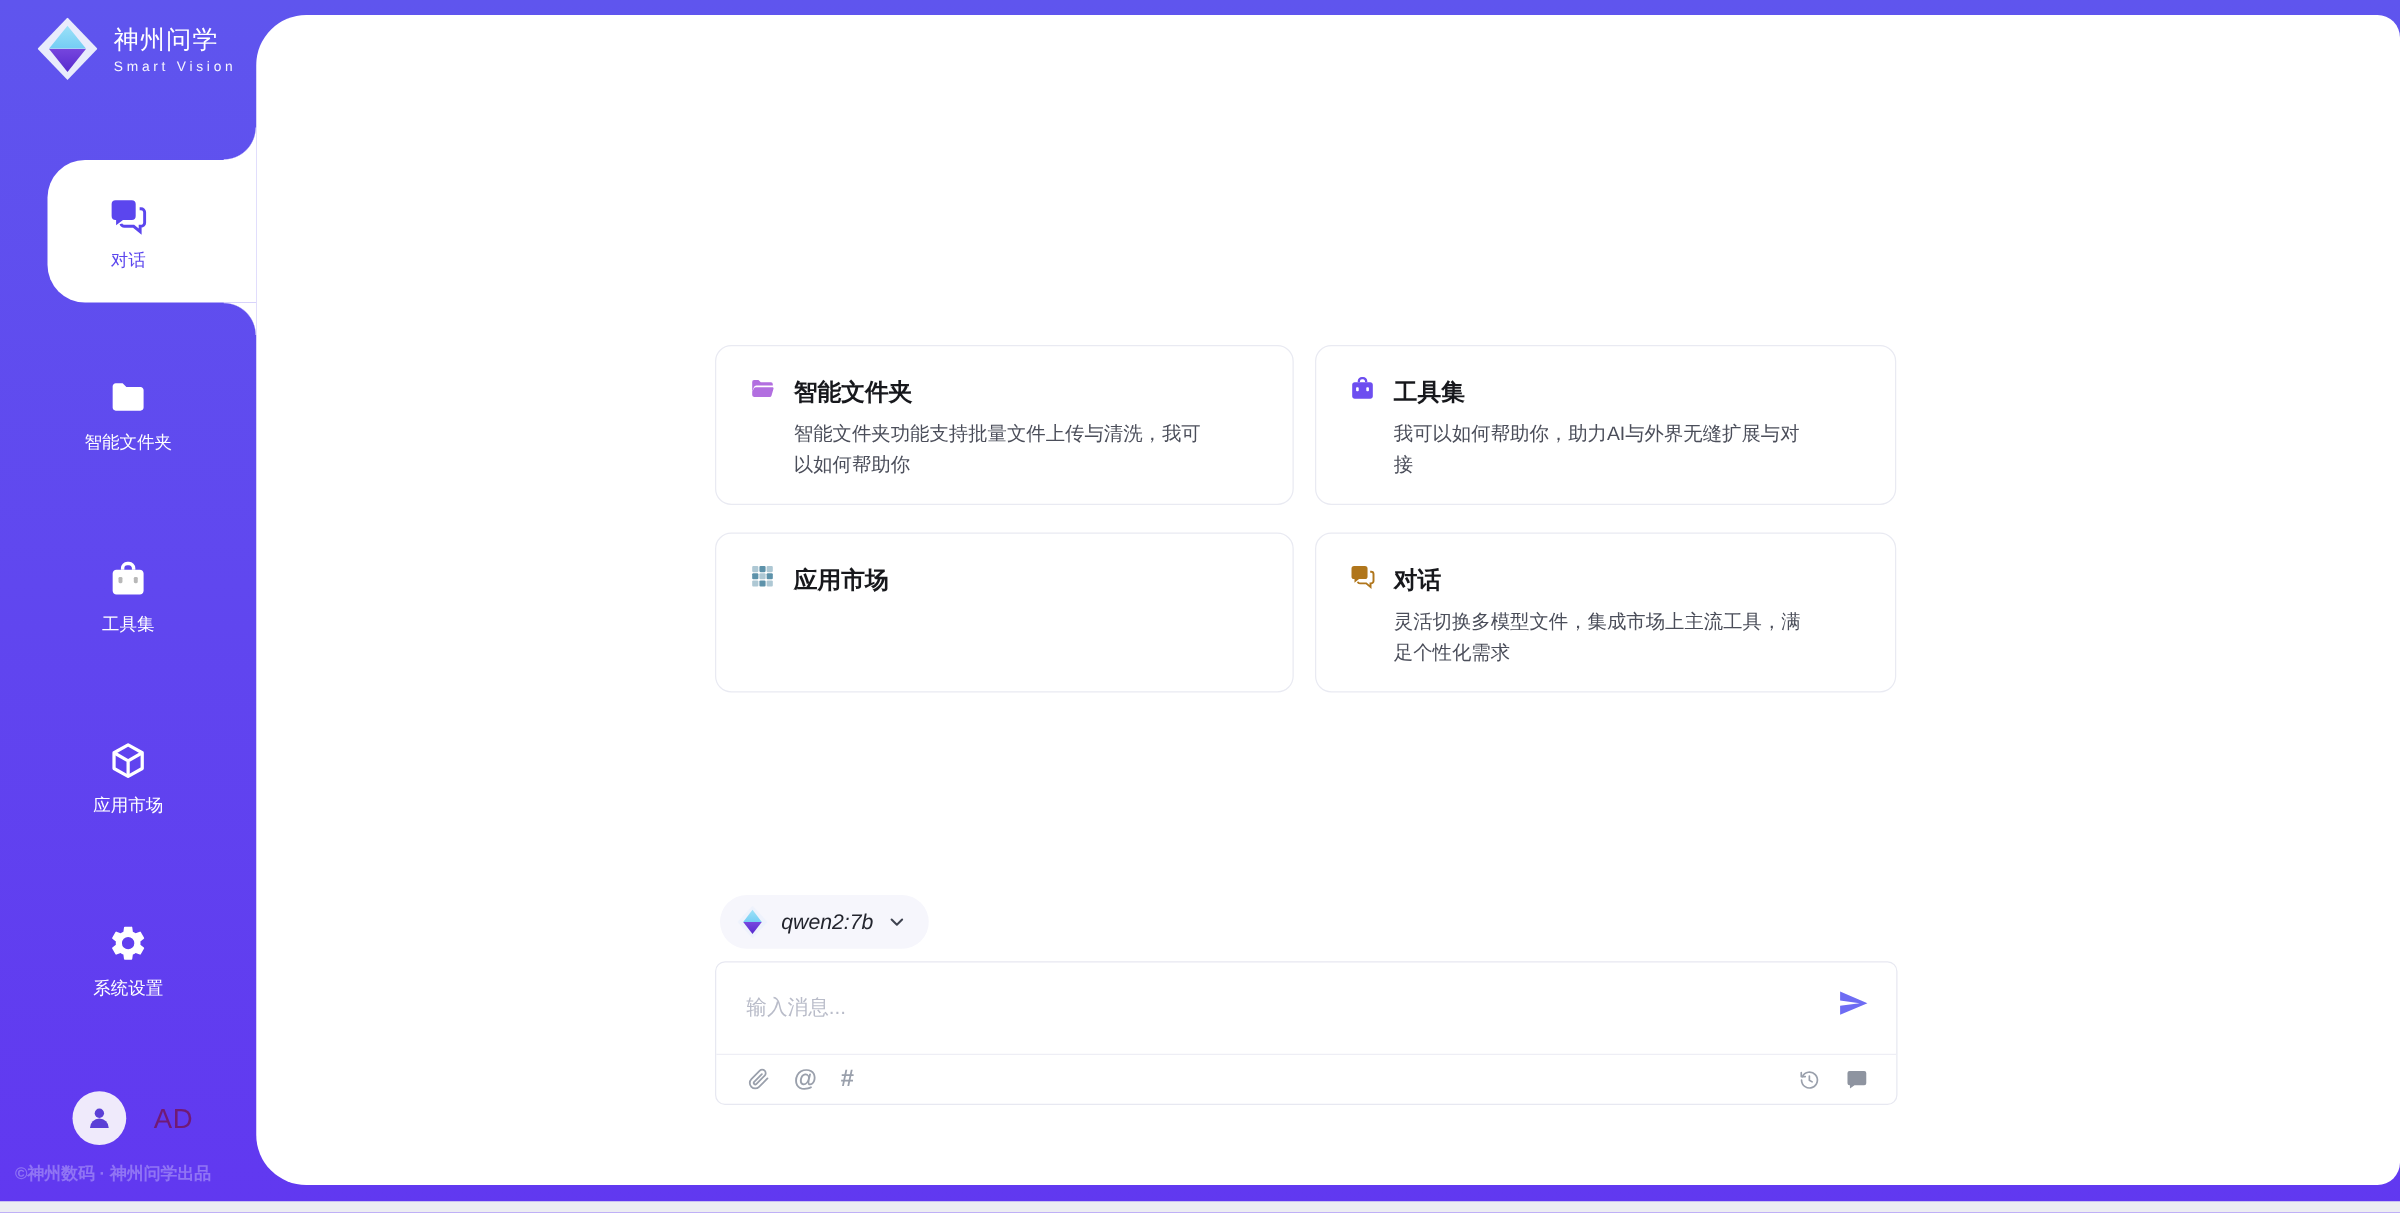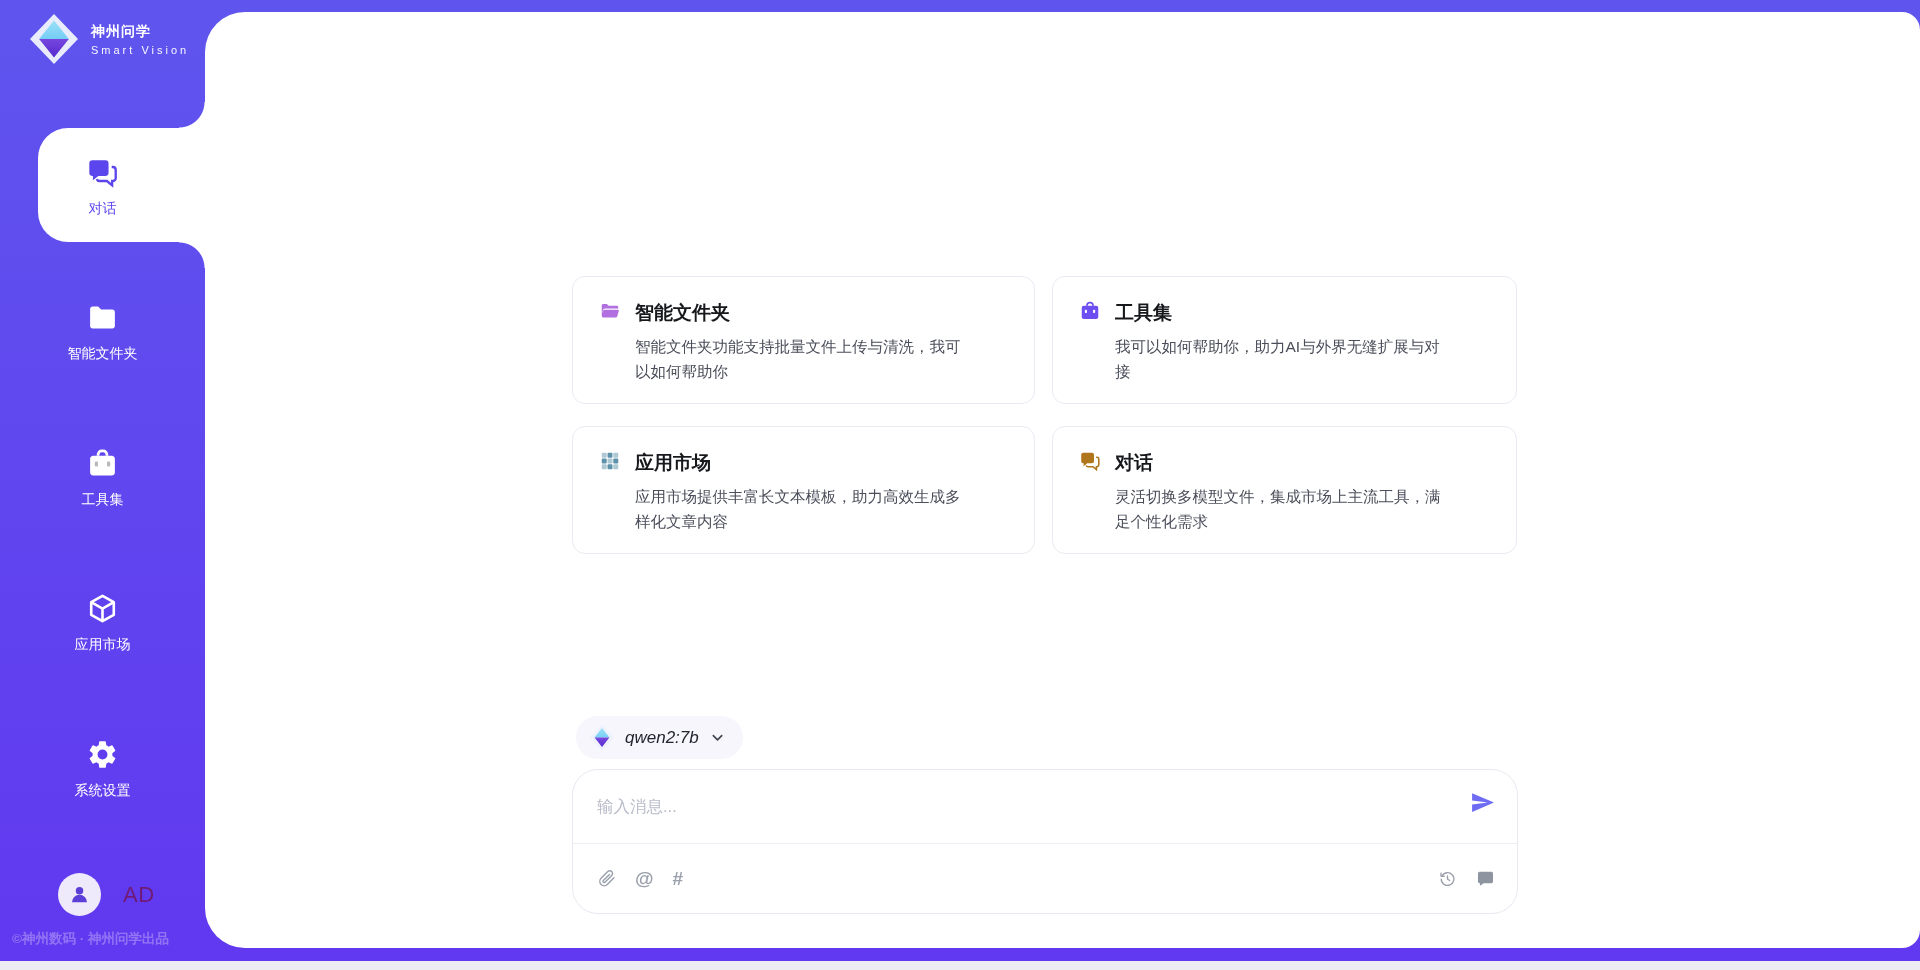--- a/index.html
+++ b/index.html
@@ -5,21 +5,21 @@
   * { margin:0; padding:0; box-sizing:border-box; }
   html,body { width:1920px; height:970px; overflow:hidden;
     font-family:"Liberation Sans","DejaVu Sans",sans-serif; }
   body { position:relative;
     background:linear-gradient(180deg,#5f55ee 0%,#6138f0 100%); }
 
   
   .sidebar { position:absolute; left:0; top:0; width:205px; height:100%; z-index:2; }
   .logo-row { position:absolute; left:30px; top:14px; display:flex; align-items:center; gap:13px; }
   .brand-text { color:#fff; }
-  .brand-name { font-size:14px; font-weight:700; letter-spacing:1px; }
+  .brand-name { font-size:20px; font-weight:400; letter-spacing:1px; }
   .brand-sub { font-size:11px; letter-spacing:3px; margin-top:3px; opacity:.95; }
 
   .diamond { position:relative; flex:none; }
   .diamond i { position:absolute; inset:0; display:block; }
   .diamond .d-outer { background:#edf2fc; clip-path:polygon(50% 0,100% 50%,50% 100%,0 50%); opacity:.97; }
   .diamond .d-top { background:linear-gradient(180deg,#a9e8f9,#3fb2ef); clip-path:polygon(50% 13%,81% 50%,19% 50%); }
   .diamond .d-bot { background:linear-gradient(180deg,#a06af4,#4c21c8); clip-path:polygon(19% 50%,81% 50%,50% 87%); }
 
   .active-tab { position:absolute; left:38px; right:0; top:128px; height:114px;
     background:#fff; border-radius:30px 0 0 30px; }
@@ -58,22 +58,22 @@
   .card-head { display:flex; align-items:center; gap:14px; }
   .card-head svg { width:22px; height:22px; flex:none; }
   .card-title { font-size:19px; font-weight:700; color:#17181c; }
   .card-desc { margin:9px 0 0 36px; max-width:340px; font-size:15.5px; line-height:1.6; color:#4b4e5a; }
 
   .model-pill { position:absolute; left:371px; top:704px; height:43px; display:inline-flex;
     align-items:center; gap:11px; padding:0 18px 0 14px; background:#f6f6fc; border-radius:22px; cursor:pointer; }
   .model-name { font-size:17px; color:#23252e;font-style:italic; }
   .model-pill .chev { width:15px; height:15px; }
 
-  .composer { position:absolute; left:367px; top:757px; width:946px; height:145px;
-    background:#fff; border:1px solid #e7e8f1; border-radius:26px; }
+  .composer { position:absolute; left:367px; top:757px; width:946px; height:115px;
+    background:#fff; border:1px solid #e7e8f1; border-radius:8px; }
   .composer input { position:absolute; left:24px; top:14px; right:72px; height:44px;
     border:none; outline:none; font-size:16.5px; color:#30323c; background:transparent;
     font-family:"Liberation Sans","DejaVu Sans",sans-serif; }
   .composer input::placeholder { color:#b9bcc9; }
   .send-btn { position:absolute; right:22px; top:20px; width:25px; height:25px; cursor:pointer; }
   .send-btn svg { width:25px; height:25px; }
   .composer-divider { position:absolute; left:0; right:0; top:73px; height:1px; background:#eeeef5; }
   .composer-toolbar { position:absolute; left:24px; right:22px; top:74px; bottom:0;
     display:flex; align-items:center; gap:19px; color:#9aa0ac; }
   .tool-ic { cursor:pointer; display:flex; align-items:center; }
@@ -211,21 +211,20 @@
             <rect x="3" y="9.3" width="5.4" height="5.4" rx="1"></rect>
             <rect x="9.3" y="9.3" width="5.4" height="5.4" rx="1" opacity=".5"></rect>
             <rect x="15.6" y="9.3" width="5.4" height="5.4" rx="1"></rect>
             <rect x="3" y="15.6" width="5.4" height="5.4" rx="1" opacity=".5"></rect>
             <rect x="9.3" y="15.6" width="5.4" height="5.4" rx="1"></rect>
             <rect x="15.6" y="15.6" width="5.4" height="5.4" rx="1" opacity=".5"></rect>
           </svg>
         </span>
         <span class="card-title">应用市场</span>
       </div>
-      <div class="card-desc">应用市场提供丰富长文本模板，助力高效生成多样化文章内容</div>
     </div>
 
     <div class="card">
       <div class="card-head">
         <span style="color: rgb(176, 118, 28);">
           <svg viewBox="0 0 24 24">
             <path fill="currentColor" d="M4.7 3h9.4a2.3 2.3 0 0 1 2.3 2.3v6.9a2.3 2.3 0 0 1-2.3 2.3H9L5 17.6v-3.1h-.3a2.3 2.3 0 0 1-2.3-2.3V5.3A2.3 2.3 0 0 1 4.7 3z"></path>
             <path fill="none" stroke="currentColor" stroke-width="1.7" d="M18.7 8h.8a2.1 2.1 0 0 1 2.1 2.1v6a2.1 2.1 0 0 1-2.1 2.1h-.5v3.1l-3.8-3.1h-5.4a2.1 2.1 0 0 1-2-1.4"></path>
           </svg>
         </span>

